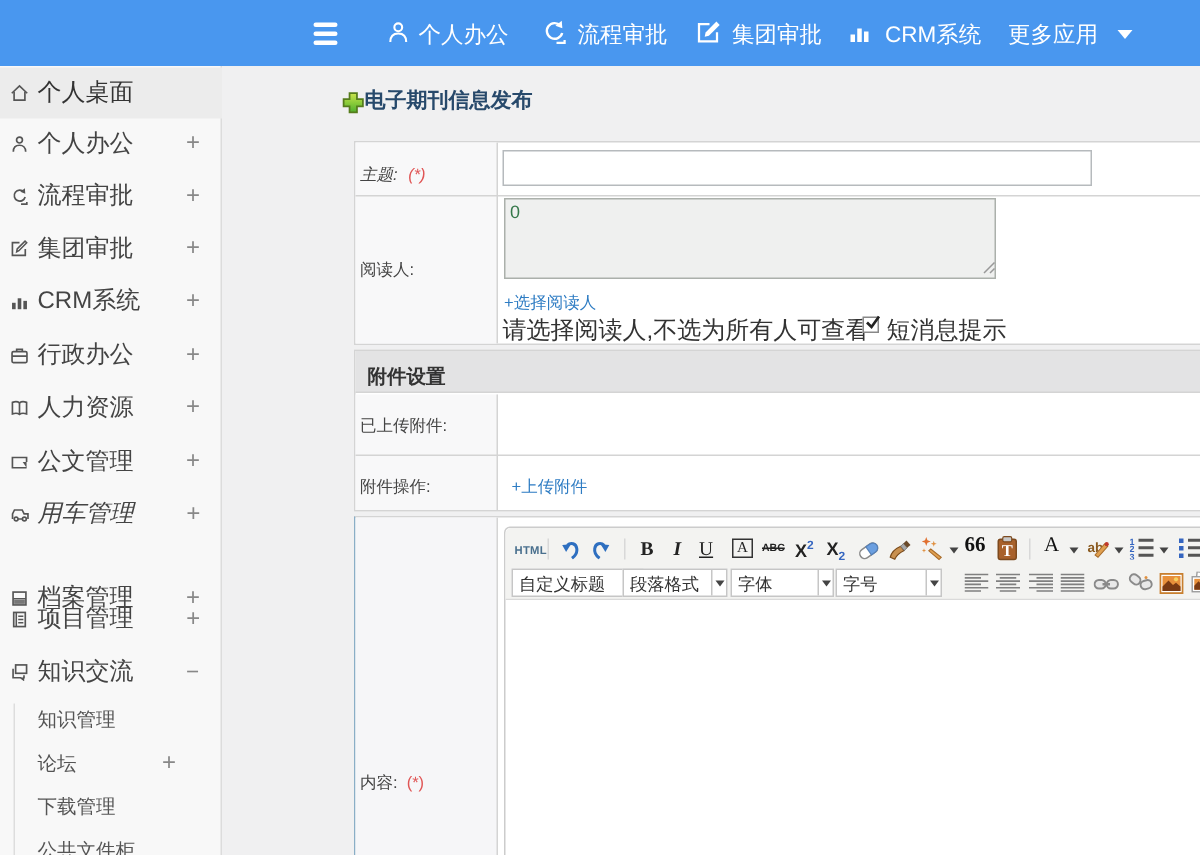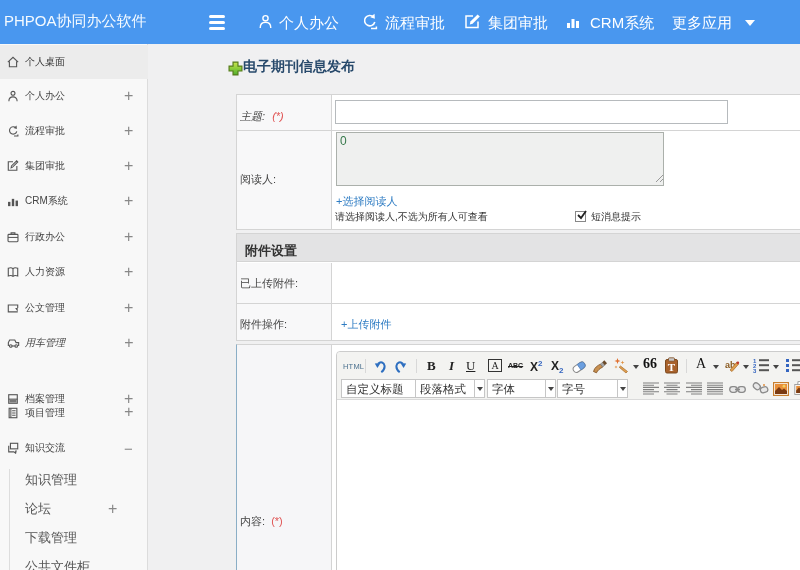--- a/index.html
+++ b/index.html
@@ -8,60 +8,59 @@
 .abs{position:absolute;}
 
 .hdr{position:absolute;left:0;top:0;width:800px;height:44px;background:#4997ef;}
 .logo{position:absolute;left:4px;top:12px;font-size:15px;color:#f4faff;letter-spacing:0px;}
 .nav-t{position:absolute;top:14px;font-size:15px;color:#fff;}
 .burger{position:absolute;left:209px;top:15px;width:16px;height:14px;}
 .burger div{height:3px;background:#fff;border-radius:2px;margin-bottom:3px;}
 
 .side{position:absolute;left:0;top:44px;width:148px;height:526px;background:#f8f8f8;border-right:1px solid #dcdcdc;}
 .sitem{position:absolute;left:0;width:148px;height:34px;}
-.sitem .txt{position:absolute;left:25px;top:50%;transform:translateY(-50%);font-size:10px;color:#444;}
+.sitem .txt{position:absolute;left:25px;top:50%;transform:translateY(-50%);font-size:16px;color:#444;}
 .sitem .sub{font-size:13px;color:#555;}
 .sitem svg{position:absolute;left:7px;top:50%;transform:translateY(-50%);}
 .plus{position:absolute;left:124px;top:50%;transform:translateY(-50%);font-size:16px;font-weight:300;color:#888;}
 .sel{background:#ececec;}
 
 .content{position:absolute;left:149px;top:44px;width:651px;height:526px;background:#f0f0f1;}
 .title{position:absolute;left:243px;top:58px;font-size:14px;font-weight:bold;color:#27496b;}
 
 .t1{position:absolute;left:236px;top:94px;width:590px;height:136px;background:#fff;border:1px solid #d4d4d4;}
 .t2{position:absolute;left:236px;top:233px;width:590px;height:108px;background:#fff;border:1px solid #d4d4d4;}
 .t3{position:absolute;left:236px;top:344px;width:590px;height:352px;background:#fff;border:1px solid #d4d4d4;border-left:1px solid #8aaec6;}
 .lcell{position:absolute;left:0;top:0;width:95px;background:#f8f8f9;border-right:1px solid #d4d4d4;}
 .lbl{font-size:11px;color:#444;}
 .red{color:#e05555;}
 .rowline{position:absolute;left:0;width:100%;border-top:1px solid #d4d4d4;}
 .secbar{position:absolute;left:0;top:0;width:100%;height:28px;background:#e3e3e4;border-bottom:1px solid #d4d4d4;}
 .link{font-size:11px;color:#2e7cc3;}
 
 .inp{position:absolute;left:335px;top:100px;width:393px;height:24px;border:1px solid #b6babd;background:#fff;}
 .ta{position:absolute;left:336px;top:132px;width:328px;height:54px;border:1px solid #abb0ab;background:#eff0ef;font-size:12px;color:#35784a;padding:1px 3px;}
-.cap{font-size:10px;color:#333;}
+.cap{font-size:16px;color:#333;}
 .capb{font-size:11px;color:#222;font-weight:bold;margin-top:40px;}
 
 .ed{position:absolute;left:336px;top:351px;width:480px;height:232px;border:1px solid #ccc;border-radius:4px 4px 0 0;background:#fff;}
 .edbar{position:absolute;left:0;top:0;width:100%;height:48px;background:#f3f3f1;border-bottom:1px solid #dadada;border-radius:4px 4px 0 0;}
 .tbi{position:absolute;}
 .sep{position:absolute;top:7px;width:1px;height:14px;background:#d8d8d8;}
 .selbox{position:absolute;top:27px;height:19px;border:1px solid #c6c6c6;background:#fff;font-size:11.5px;color:#333;}
 .selbox .tx{position:absolute;left:4px;top:2px;white-space:nowrap;}
 .selbox .ar{position:absolute;right:0;top:0;width:10px;height:100%;border-left:1px solid #c6c6c6;}
 .caret{width:0;height:0;border-left:3.5px solid transparent;border-right:3.5px solid transparent;border-top:4px solid #444;position:absolute;}
 </style>
 </head>
 <body>
 
 <div class="content"></div>
 
 <div class="hdr">
-  <div class="logo">PHPOA协同办公软件</div>
   <div class="burger">
       <div></div>
       <div></div>
       <div></div>
     </div>
   <svg class="abs" style="left:258px;top:14px" width="15" height="15" viewBox="0 0 15 15">
       <circle cx="7.5" cy="4.2" r="2.6" fill="none" stroke="#fff" stroke-width="1.4"></circle>
       <path d="M2.2 14 C2.2 9.8 4.6 8.3 7.5 8.3 C10.4 8.3 12.8 9.8 12.8 14" fill="none" stroke="#fff" stroke-width="1.4"></path>
     </svg>
   <div class="nav-t" style="left:279px">个人办公</div>
@@ -247,21 +246,21 @@
 </div>
 
 <div class="t3">
   <div class="lcell" style="height:350px;background:#f6f6f8;"></div>
   <div class="abs lbl" style="left:3px;top:169px;">内容: <span class="red" style="margin-left:3px">(*)</span></div>
 </div>
 
 <div class="ed">
   <div class="edbar"></div>
 
-  <div class="tbi" style="left:6px;top:10px;font-size:7.5px;font-weight:normal;color:#4a708e;letter-spacing:0.2px;">HTML</div>
+  <div class="tbi" style="left:6px;top:10px;font-size:7.5px;font-weight:bold;color:#4a708e;letter-spacing:0.2px;">HTML</div>
   <div class="sep" style="left:28px;"></div>
   <svg class="tbi" style="left:37px;top:8px" width="12" height="13" viewBox="0 0 12 13">
       <path d="M0.8 3.4 L6.6 2.9 L3.4 8.0 Z" fill="#2e6fc0"></path>
       <path d="M4.2 3.6 C6.6 1.2 10.0 2.4 10.5 5.6 C10.9 7.9 9.8 10.3 7.3 12.2" stroke="#2e6fc0" stroke-width="2" fill="none"></path>
     </svg>
   <svg class="tbi" style="left:58px;top:8px" width="12" height="13" viewBox="0 0 12 13">
       <g transform="scale(-1,1) translate(-12,0)">
         <path d="M0.8 3.4 L6.6 2.9 L3.4 8.0 Z" fill="#2e6fc0"></path>
         <path d="M4.2 3.6 C6.6 1.2 10.0 2.4 10.5 5.6 C10.9 7.9 9.8 10.3 7.3 12.2" stroke="#2e6fc0" stroke-width="2" fill="none"></path>
       </g>

